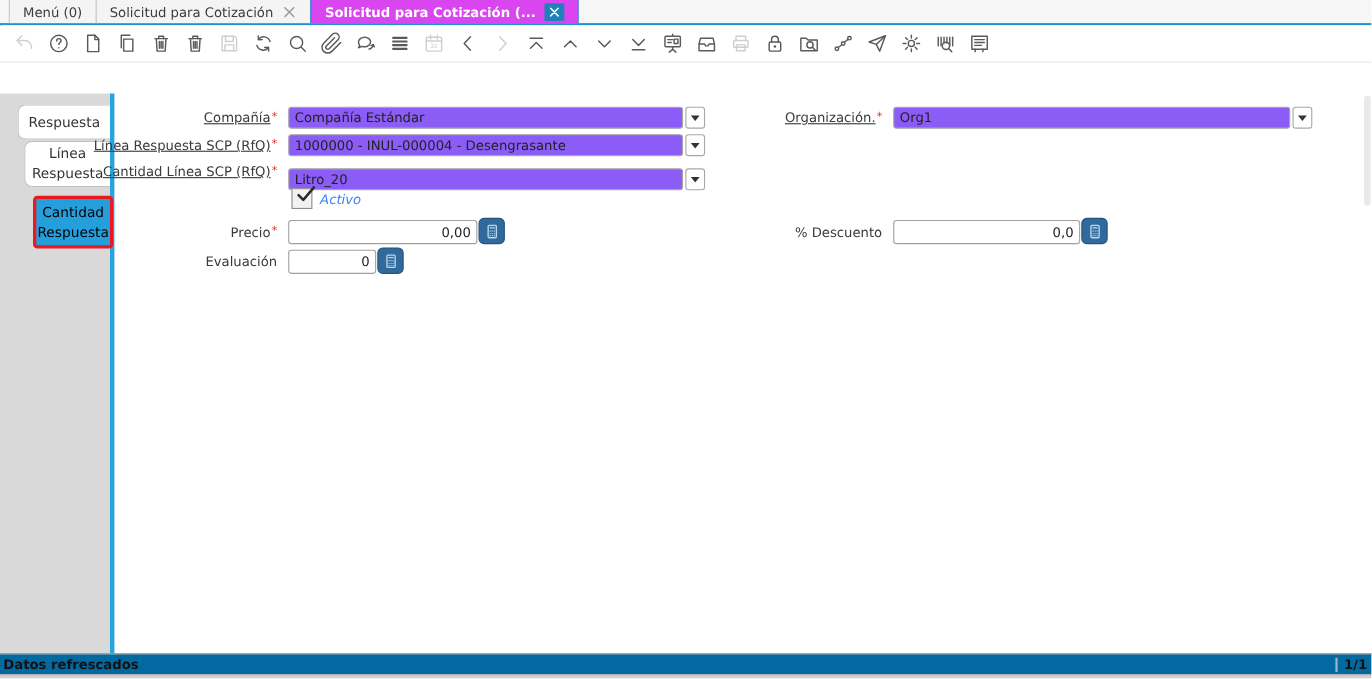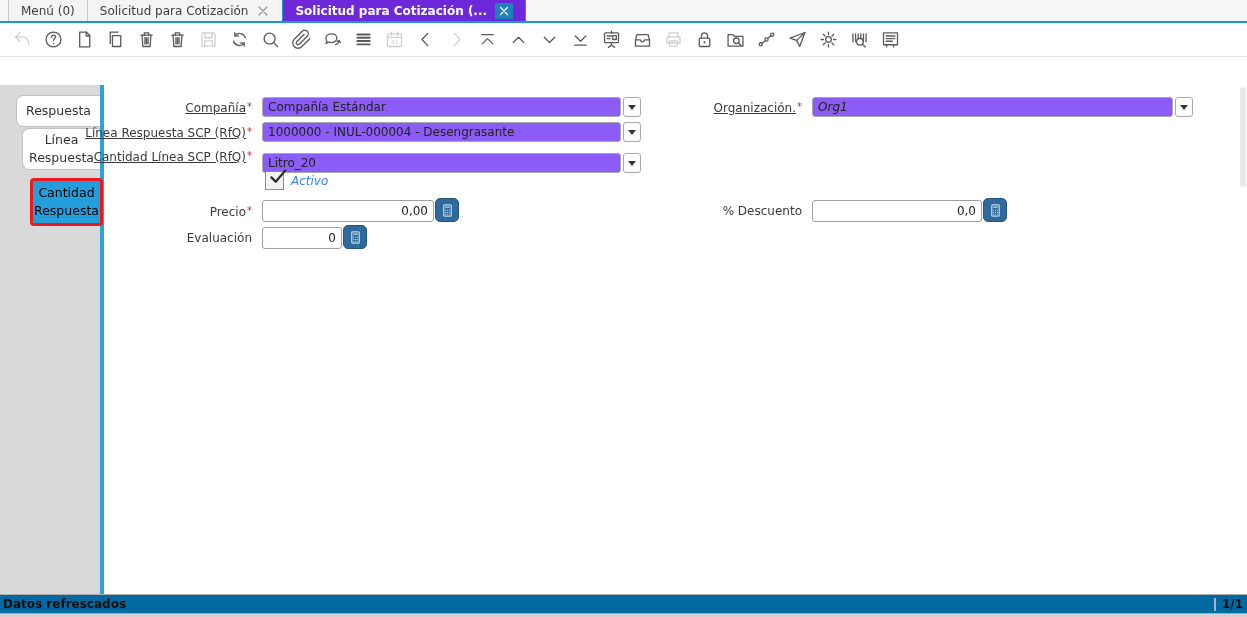--- a/index.html
+++ b/index.html
@@ -4,21 +4,21 @@
 <style>
   html,body{margin:0;padding:0;background:#fff;}
   .page{position:relative;width:1247px;height:617px;overflow:hidden;background:#fff;
         font-family:"DejaVu Sans","Liberation Sans",sans-serif;font-size:12px;color:#333;}
   .left-edge{position:absolute;left:0;top:0;width:2px;height:76px;background:#33475b;}
   
   .tabbar{position:absolute;left:0;top:0;right:0;height:21px;background:#f6f6f6;
           border-bottom:2px solid #1d95d3;display:flex;align-items:stretch;padding-left:8px;box-sizing:content-box;}
   .wtab{display:flex;align-items:center;gap:8px;padding:0 12px;font-size:12px;color:#3c3c3c;
         background:#f4f4f4;border-left:1px solid #c9c9c9;border-right:1px solid #c9c9c9;margin-right:-1px;white-space:nowrap;}
-  .wtab.active{background:#6d28d9;color:#fff;font-weight:bold;border-color:#1d95d3;}
+  .wtab.active{background:#d946ef;color:#fff;font-weight:bold;border-color:#1d95d3;}
   .xicon{width:14px;height:14px;display:inline-flex;}
   .xicon svg{width:14px;height:14px;stroke:#9a9a9a;stroke-width:1.4;stroke-linecap:round;}
   .close-box{width:18px;height:16px;background:#1b82ba;display:inline-flex;align-items:center;justify-content:center;}
   .close-box svg{width:12px;height:12px;stroke:#fff;stroke-width:1.6;stroke-linecap:round;}
   
   .toolbar{position:absolute;left:0;top:23px;right:0;height:33px;background:#fff;
            border-bottom:1px solid #e2e2e2;display:flex;align-items:center;gap:9px;padding-left:11px;}
   .tb{width:22px;height:24px;display:flex;align-items:center;justify-content:center;color:#5a5a5a;background:none;border:none;padding:0;}
   .tb svg{width:21px;height:21px;stroke:currentColor;fill:none;stroke-width:1.5;stroke-linecap:round;stroke-linejoin:round;}
   .tb.dis{color:#cfcfcf;}
@@ -292,21 +292,21 @@
     </div>
 
     <span class="lbl" style="top:43px;right:995px;"><span class="u-text">Compañía</span><span class="req">*</span></span>
     <div class="combo" style="left:262px;top:40px;width:379px;">
       <div class="combo-value">Compañía Estándar</div>
       <div class="combo-btn">
           <span class="caret"></span>
         </div>
     </div>
     <span class="lbl" style="top:43px;right:445px;"><span class="u-text">Organización.</span><span class="req">*</span></span>
-    <div class="combo" style="left:812px;top:40px;width:381px;font-style:italic;">
+    <div class="combo" style="left:812px;top:40px;width:381px;">
       <div class="combo-value">Org1</div>
       <div class="combo-btn">
           <span class="caret"></span>
         </div>
     </div>
 
     <span class="lbl" style="top:68px;right:995px;"><span class="u-text">Línea Respuesta SCP (RfQ)</span><span class="req">*</span></span>
     <div class="combo" style="left:262px;top:65px;width:379px;">
       <div class="combo-value">1000000 - INUL-000004 - Desengrasante</div>
       <div class="combo-btn">

